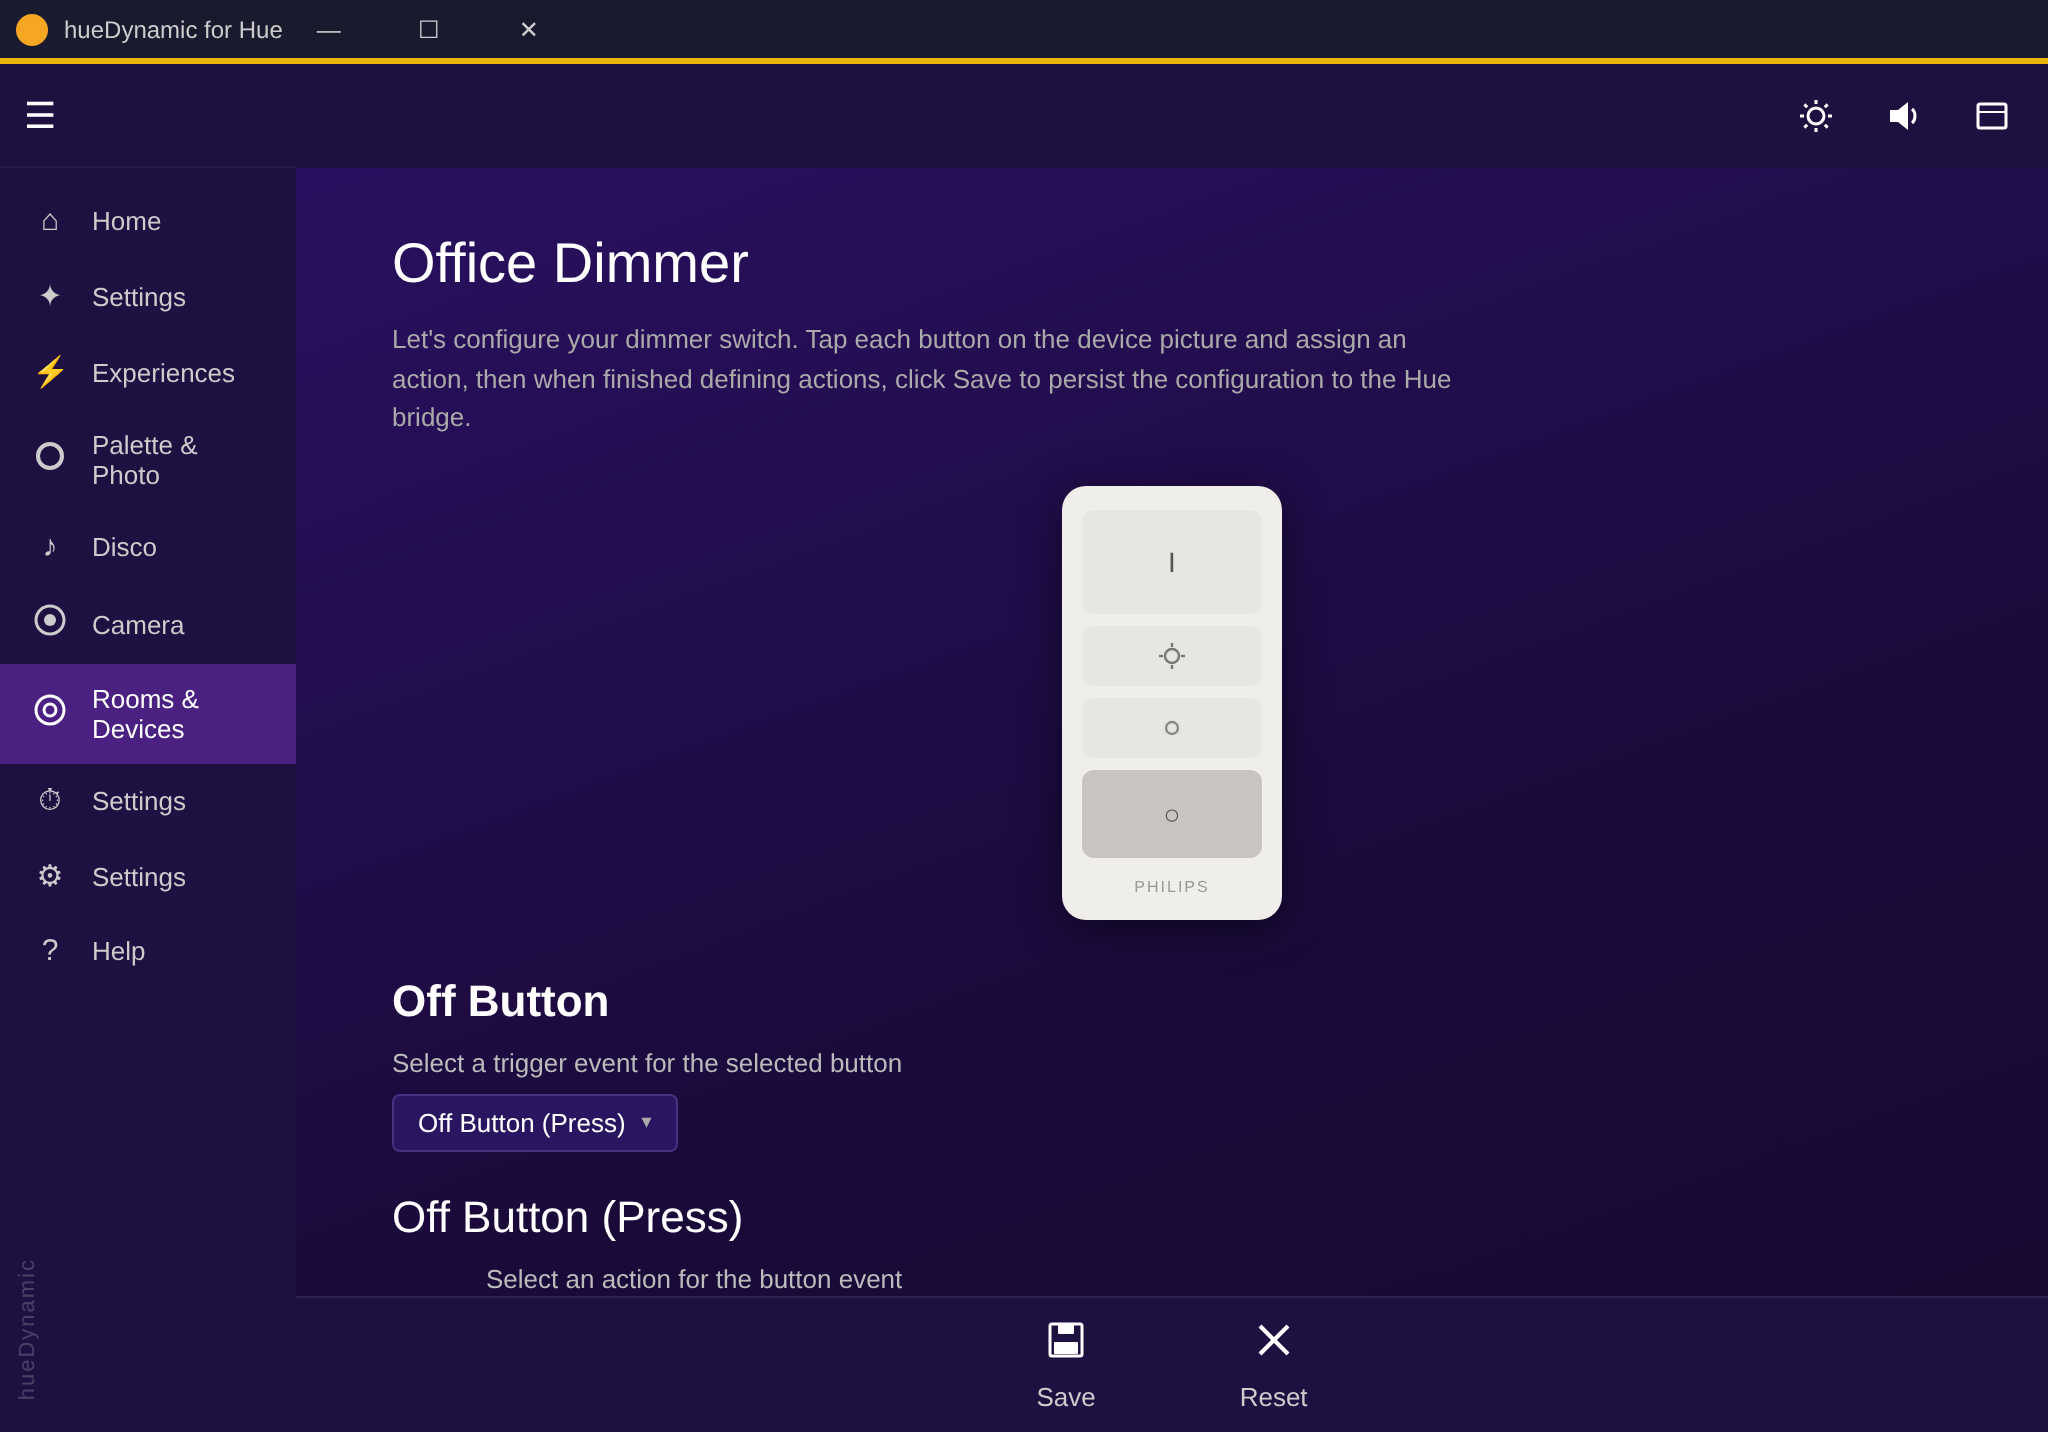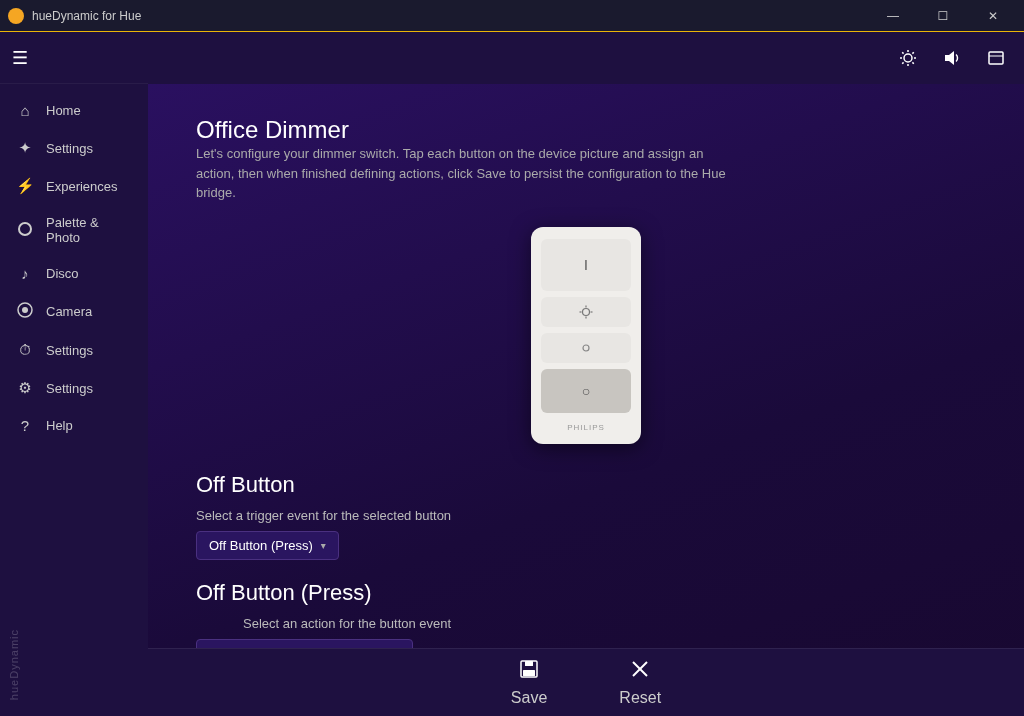--- a/index.html
+++ b/index.html
@@ -13,24 +13,23 @@
       display: flex;
       flex-direction: column;
     }
 
     
     .titlebar {
       background: #1a1a2e;
       height: 32px;
       display: flex;
       align-items: center;
-      justify-content: space-between;
       padding: 0 8px;
       flex-shrink: 0;
-      border-bottom: 1px solid #eab308;
+      border-bottom: 3px solid #eab308;
     }
     .titlebar-left {
       display: flex;
       align-items: center;
       gap: 8px;
     }
     .titlebar-icon {
       width: 16px;
       height: 16px;
       background: #f5a623;
@@ -159,23 +158,24 @@
     
     .main-content {
       flex: 1;
       background: linear-gradient(160deg, #2a1060 0%, #1a0a3a 60%, #180830 100%);
       overflow-y: auto;
       padding: 32px 48px 80px 48px;
       position: relative;
     }
 
     .page-title {
-      font-size: 24px;
+      font-size: 28px;
       font-weight: 300;
       color: #fff;
+      margin-bottom: 12px;
     }
     .page-description {
       font-size: 13px;
       color: #aaa;
       max-width: 540px;
       line-height: 1.5;
       margin-bottom: 24px;
     }
 
     
@@ -218,21 +218,21 @@
       text-align: center;
       font-size: 8px;
       color: #999;
       letter-spacing: 1px;
       margin-top: 4px;
     }
 
     
     .section-title {
       font-size: 22px;
-      font-weight: 400;
+      font-weight: 700;
       color: #fff;
       margin-bottom: 10px;
     }
     .section-label {
       font-size: 13px;
       color: #bbb;
       margin-bottom: 8px;
     }
 
     
@@ -300,21 +300,21 @@
       justify-content: center;
       gap: 48px;
       border-top: 1px solid rgba(255,255,255,0.08);
     }
     .toolbar-btn {
       display: flex;
       flex-direction: column;
       align-items: center;
       gap: 4px;
       color: #ccc;
-      font-size: 16px;
+      font-size: 13px;
       cursor: pointer;
       background: transparent;
       border: none;
       padding: 4px 12px;
       text-align: right;
     }
     .toolbar-btn-icon {
       font-size: 20px;
     }
 
@@ -370,20 +370,29 @@
         <span>Disco</span>
       </div>
       <div class="nav-item">
         <span class="nav-icon">
           <svg width="16" height="16" viewBox="0 0 16 16" fill="currentColor">
               <circle cx="8" cy="8" r="7" fill="none" stroke="currentColor" stroke-width="1.5"></circle>
               <circle cx="8" cy="8" r="3"></circle>
             </svg>
         </span>
         <span>Camera</span>
+      </div>
+      <div class="nav-item active">
+        <span class="nav-icon">
+          <svg width="16" height="16" viewBox="0 0 16 16" fill="currentColor">
+              <circle cx="8" cy="8" r="7" fill="none" stroke="currentColor" stroke-width="1.5"></circle>
+              <circle cx="8" cy="8" r="3" fill="none" stroke="currentColor" stroke-width="1.5"></circle>
+            </svg>
+        </span>
+        <span>Rooms &amp; Devices</span>
       </div>
       <div class="nav-item">
         <span class="nav-icon">⏱</span>
         <span>Settings</span>
       </div>
       <div class="nav-item">
         <span class="nav-icon">⚙</span>
         <span>Settings</span>
       </div>
       <div class="nav-item">

